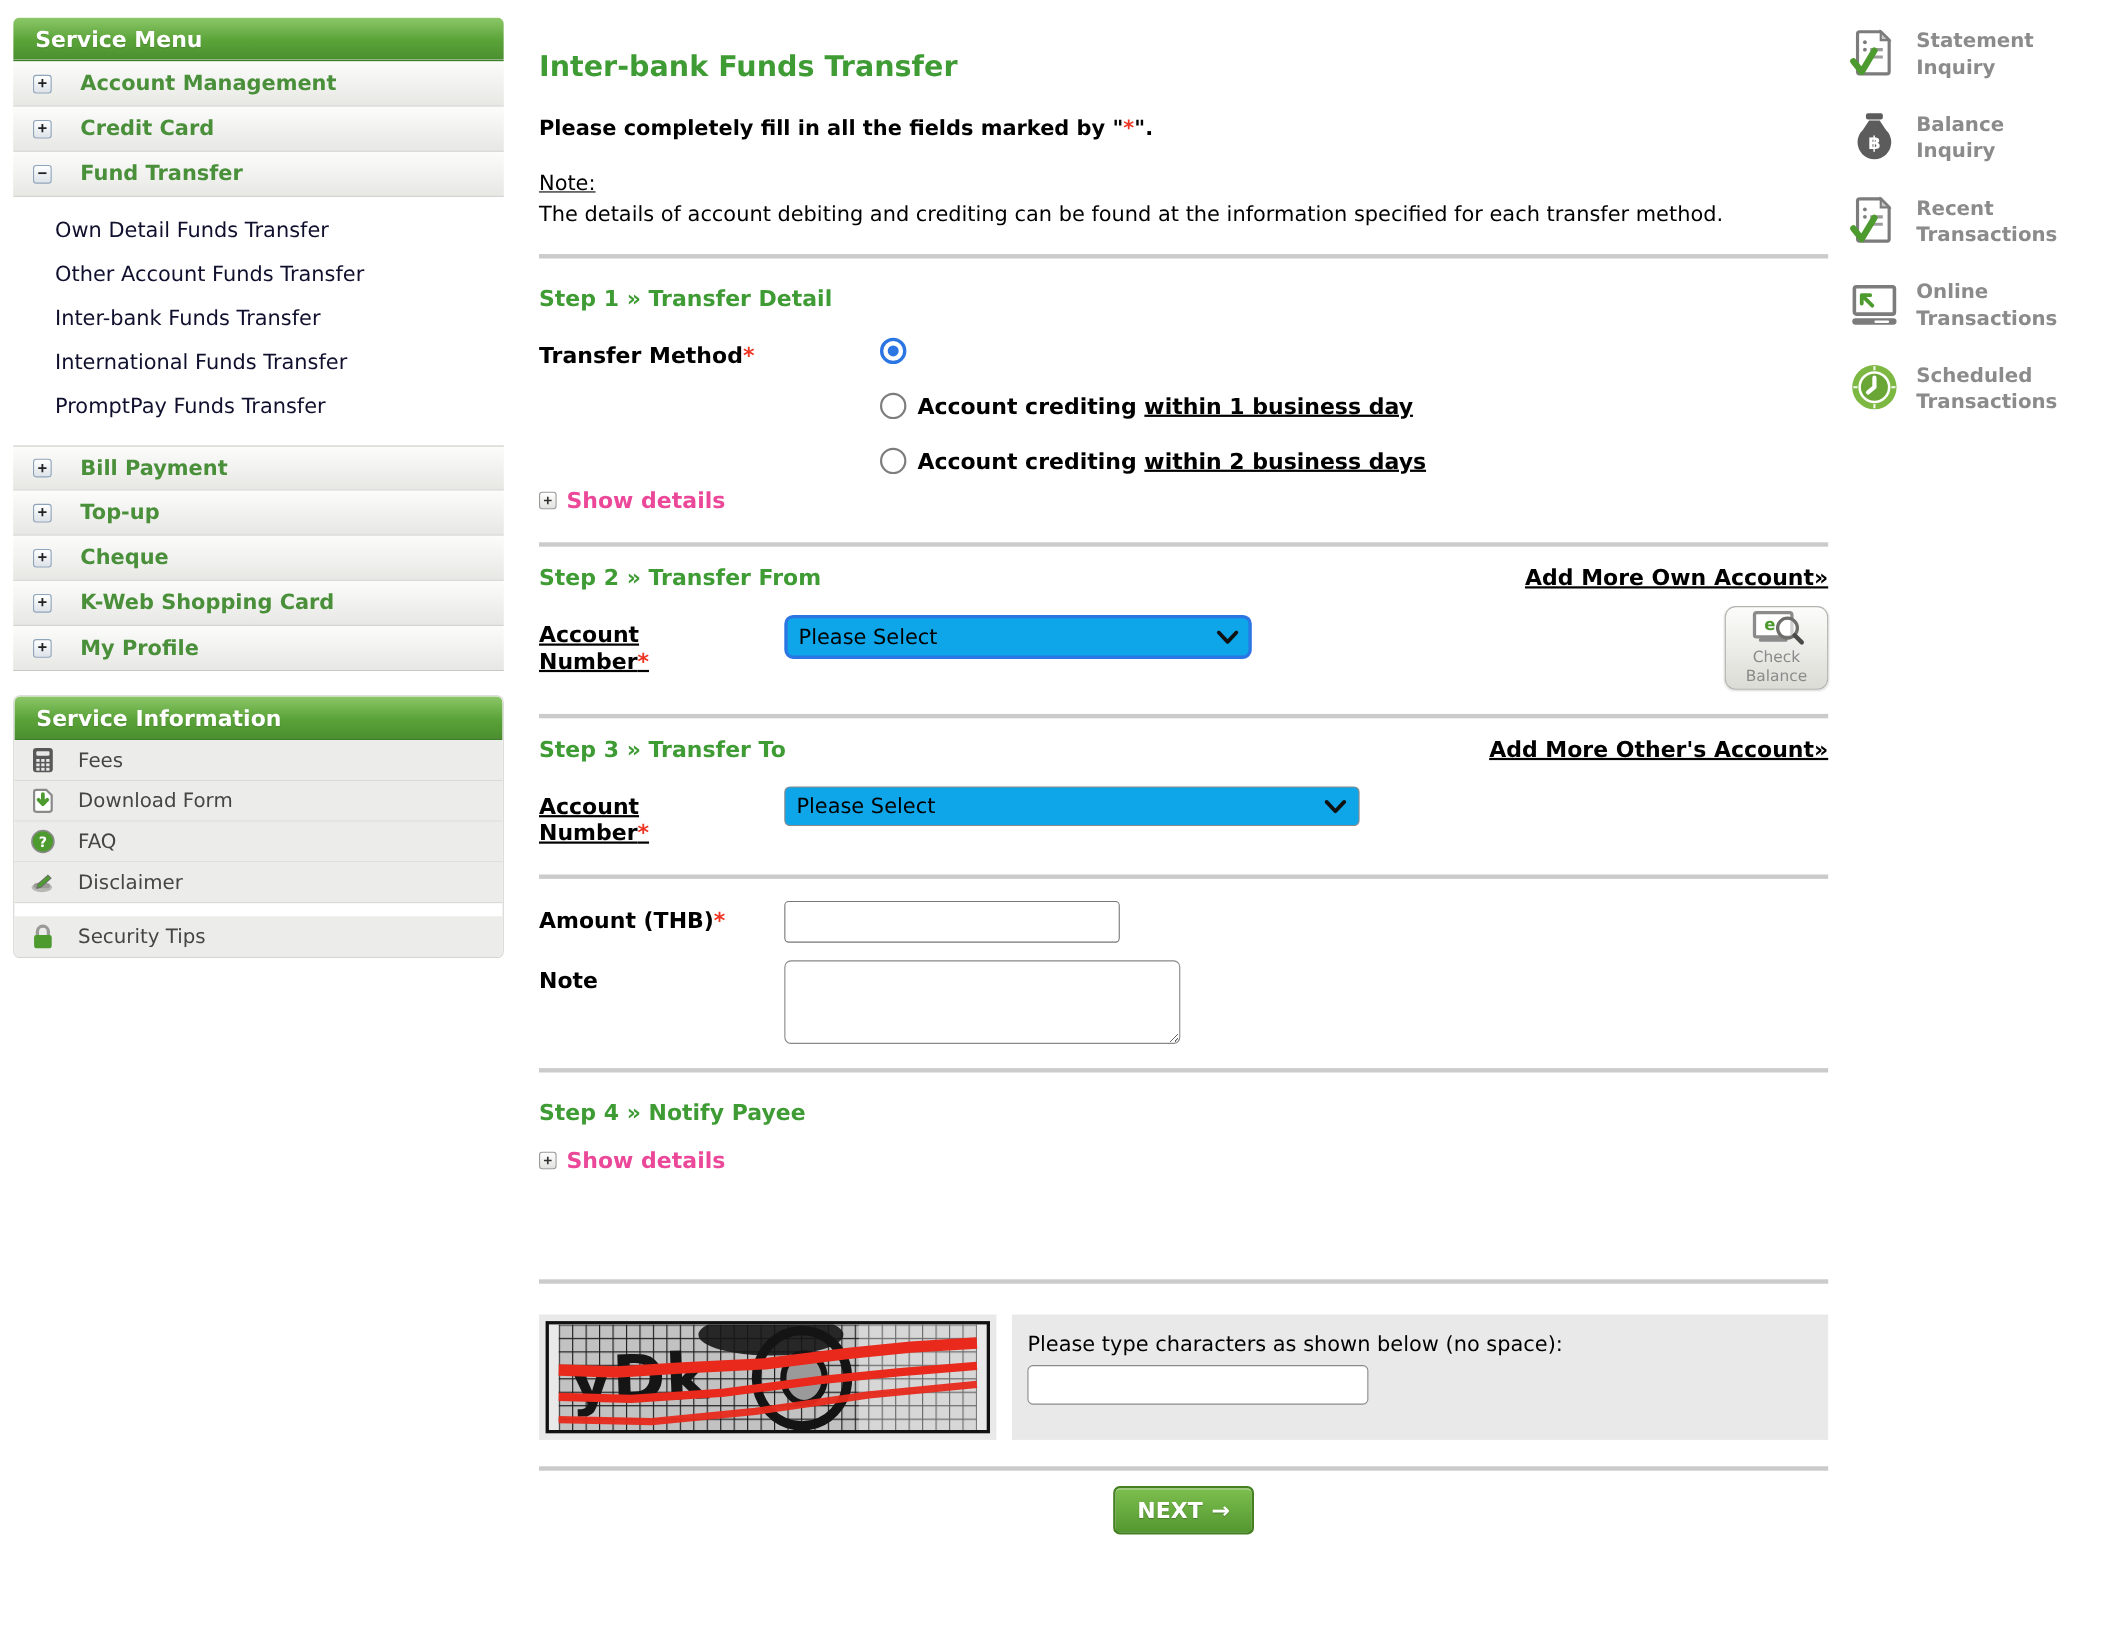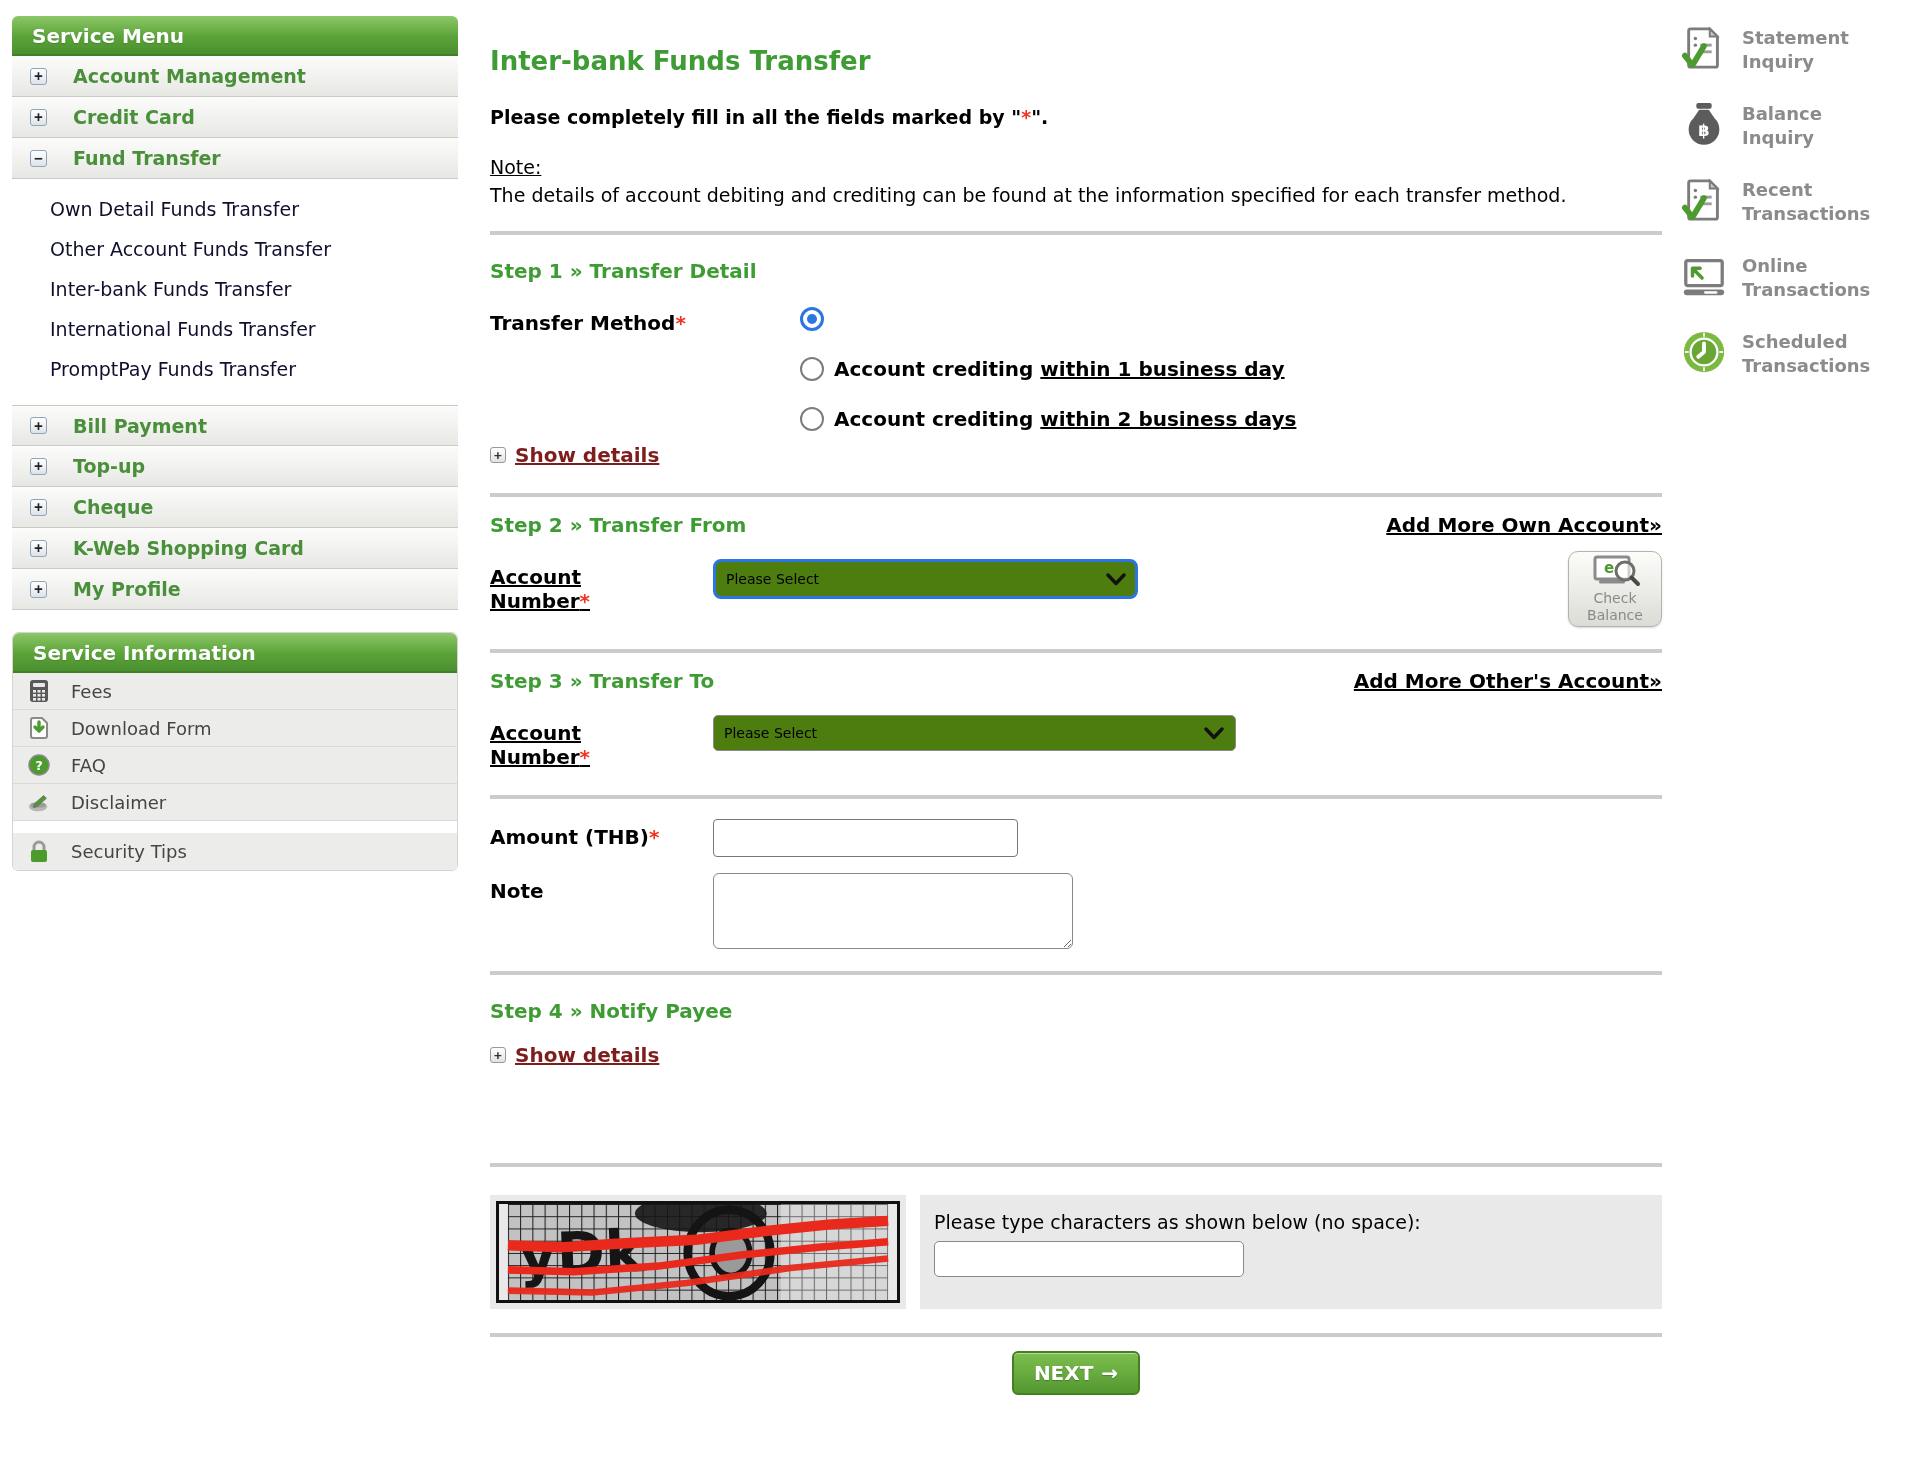--- a/index.html
+++ b/index.html
@@ -53,30 +53,30 @@
   .radio.sel { border:3px solid #2b76e3; }
   .radio.sel::after { content:""; position:absolute; left:50%; top:50%; width:10px; height:10px;
     margin:-5px 0 0 -5px; border-radius:50%; background:#2b76e3; }
   .radio-text { margin-left:10px; font-size:20px; font-weight:bold; }
   .u { text-decoration:underline; }
   .showdet { display:flex; align-items:center; margin:6px 0 26px 0; cursor:pointer; }
   .plusbox { width:16px; height:16px; border:1px solid #999; border-radius:3px;
     background:linear-gradient(#fff,#e2e2e0); display:flex; align-items:center; justify-content:center;
     font:bold 13px/13px "DejaVu Sans Mono",monospace; color:#333; }
   .plusbox::before { content:"+"; }
-  .showdet a { margin-left:9px; font-size:20px; font-weight:bold; color:#7f1d1d;
-    text-decoration:underline; }
+  .showdet a { margin-left:9px; font-size:20px; font-weight:bold; color:#ec4899;
+    }
   .step-row { display:flex; justify-content:space-between; align-items:baseline; margin:16px 0 22px 0;gap:20px; }
   .addlink { font-size:20px; font-weight:bold; color:#000; text-decoration:underline; cursor:pointer; }
   .form-row { display:flex; align-items:flex-start; }
   .flabel { width:223px; font-size:20px; font-weight:bold; padding-top:6px; }
   .flabel .wrap { display:inline;text-decoration:underline; }
   .selwrap { position:relative; display:inline-block; }
-  select { appearance:none; -webkit-appearance:none; font-size:14px; color:#000;
-    background:#4d7c0f; padding:0 40px 0 10px; font-family:inherit; }
+  select { appearance:none; -webkit-appearance:none; font-size:19px; color:#000;
+    background:#0ea5e9; padding:0 40px 0 10px; font-family:inherit; }
   .sel-blue { width:425px; height:40px; border:3px solid #2b76e3; border-radius:8px; }
   .sel-gray { width:523px; height:36px; border:1px solid #8a8a8a; border-radius:5px; }
   .chev { position:absolute; right:12px; top:50%; margin-top:-6px; pointer-events:none; }
   .cb-btn { margin-left:auto; margin-top:-8px; width:94px; height:76px; border-radius:10px;
     border:1px solid #b3b3af; background:linear-gradient(#fcfcfa,#dcdcd6);
     box-shadow:0 1px 2px rgba(0,0,0,.15); cursor:pointer; display:flex; flex-direction:column;
     align-items:center; justify-content:center; font-family:inherit; }
   .cb-txt { font-size:14px; line-height:15px; color:#8a8a8a; margin-top:2px; }
   input[type="text"] { font-size:19px; font-family:inherit; }
   .amt-input { width:305px; height:38px; border:1px solid #777; border-radius:4px; padding:0 8px; }

